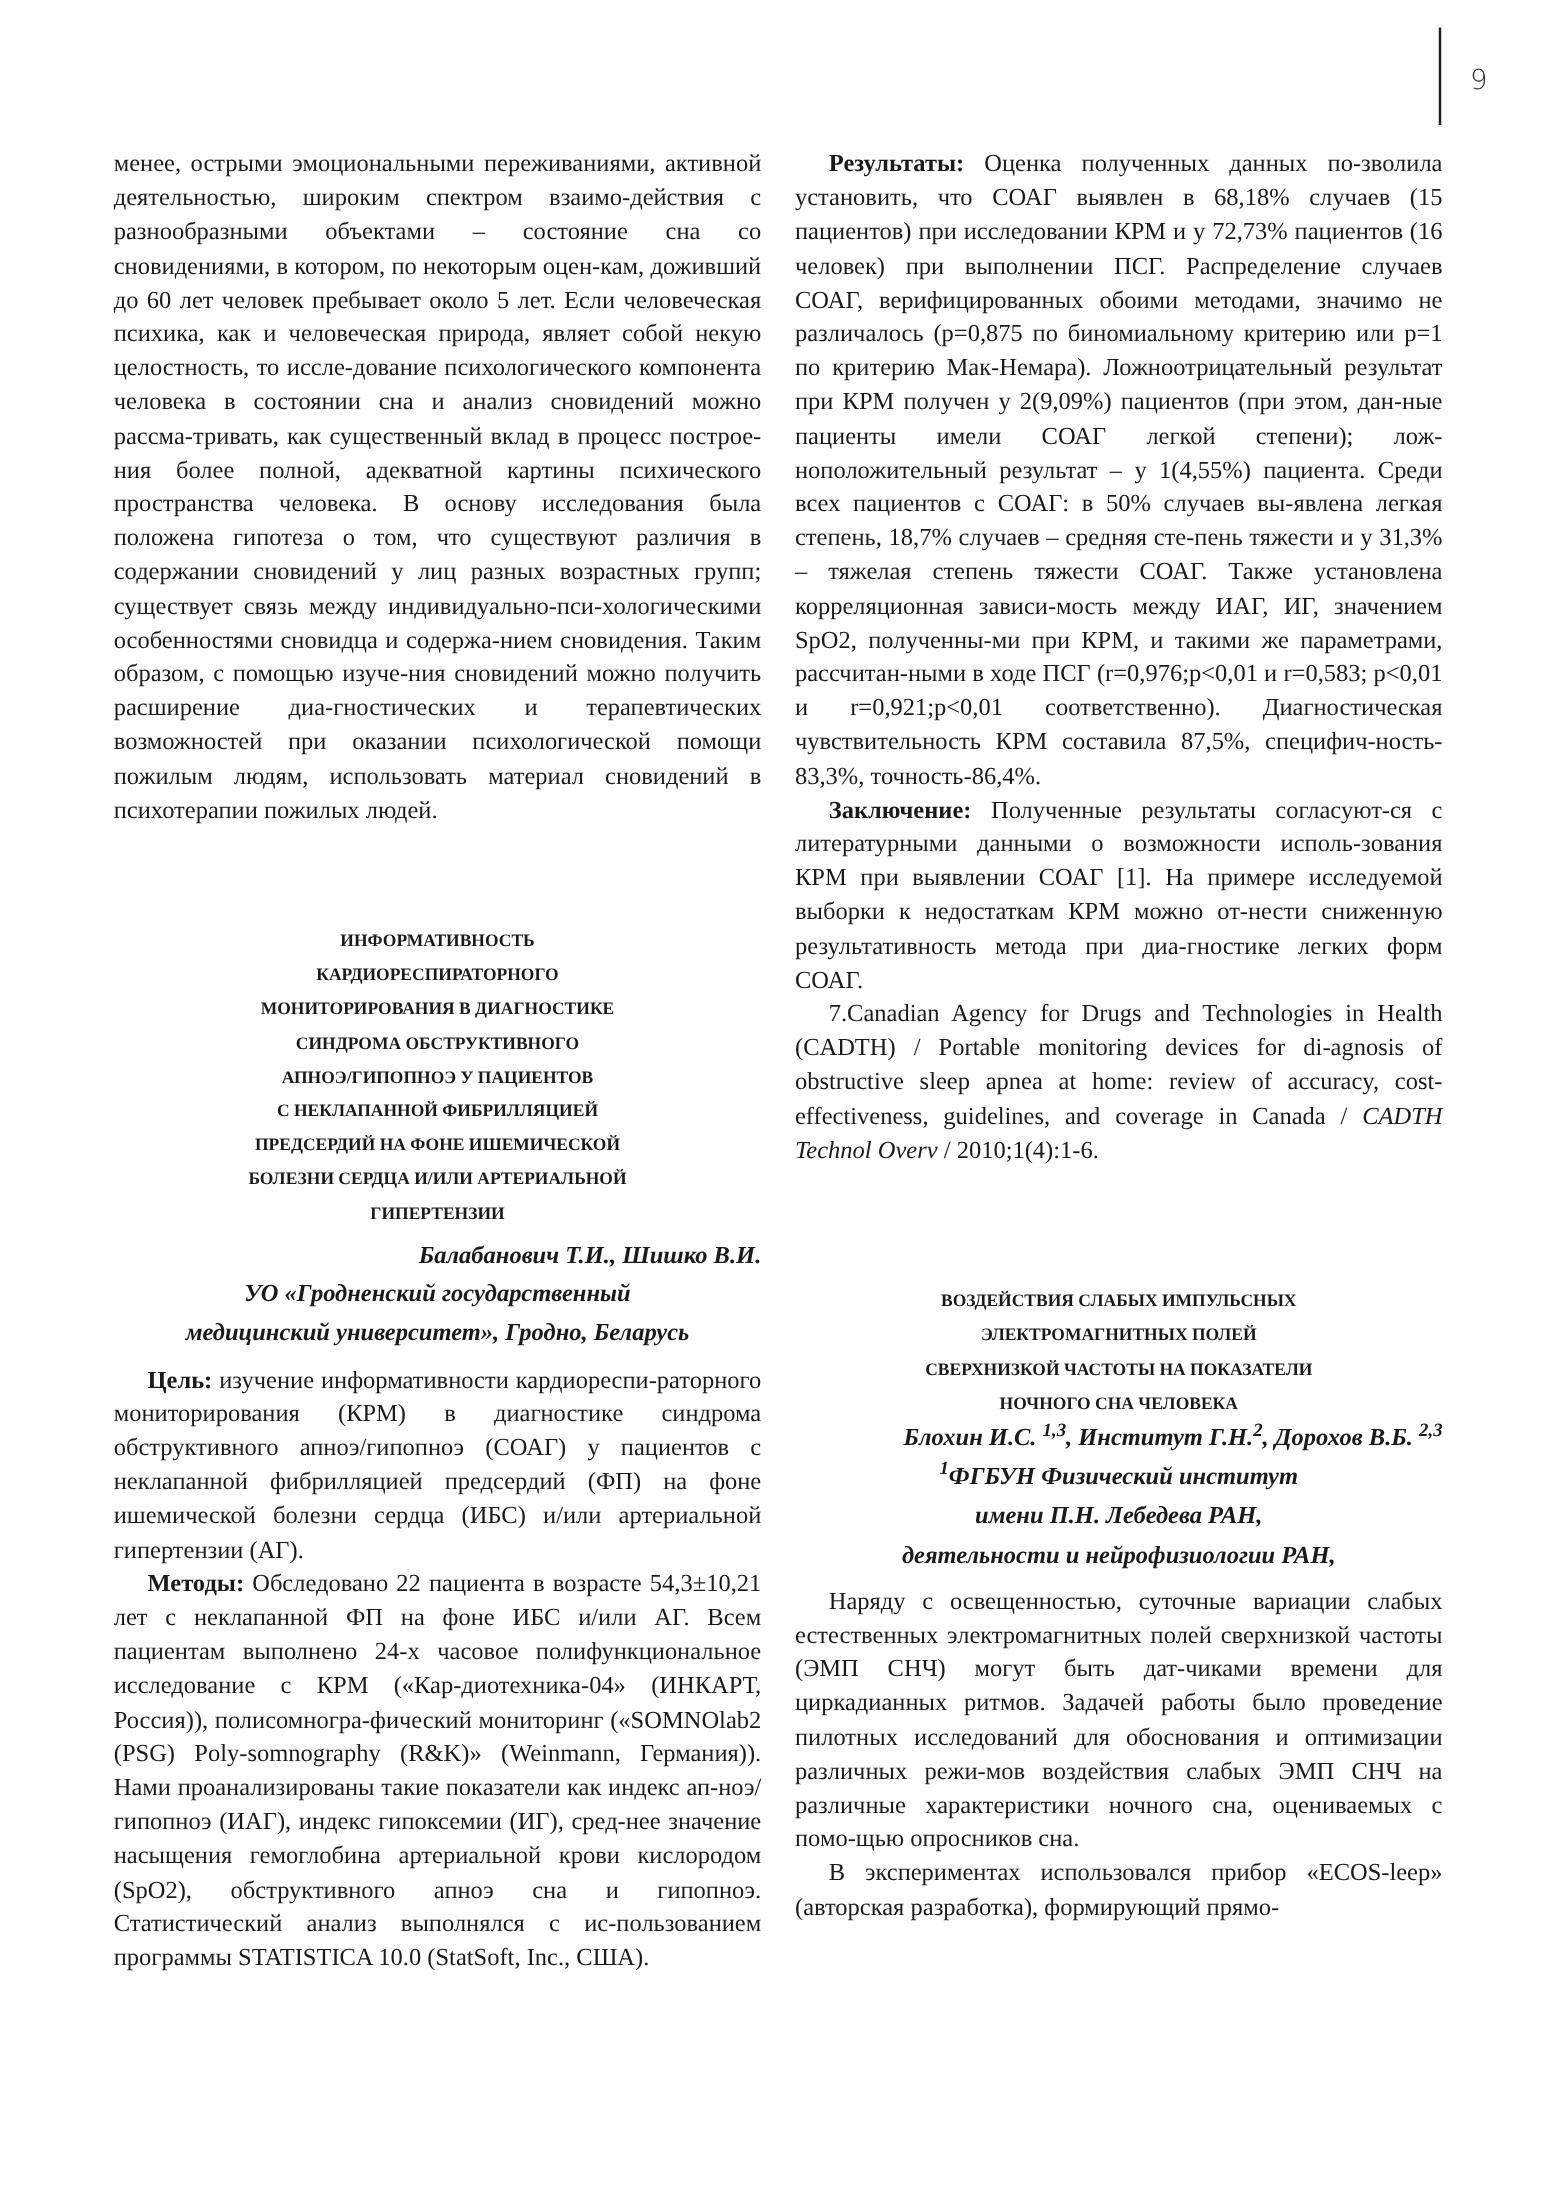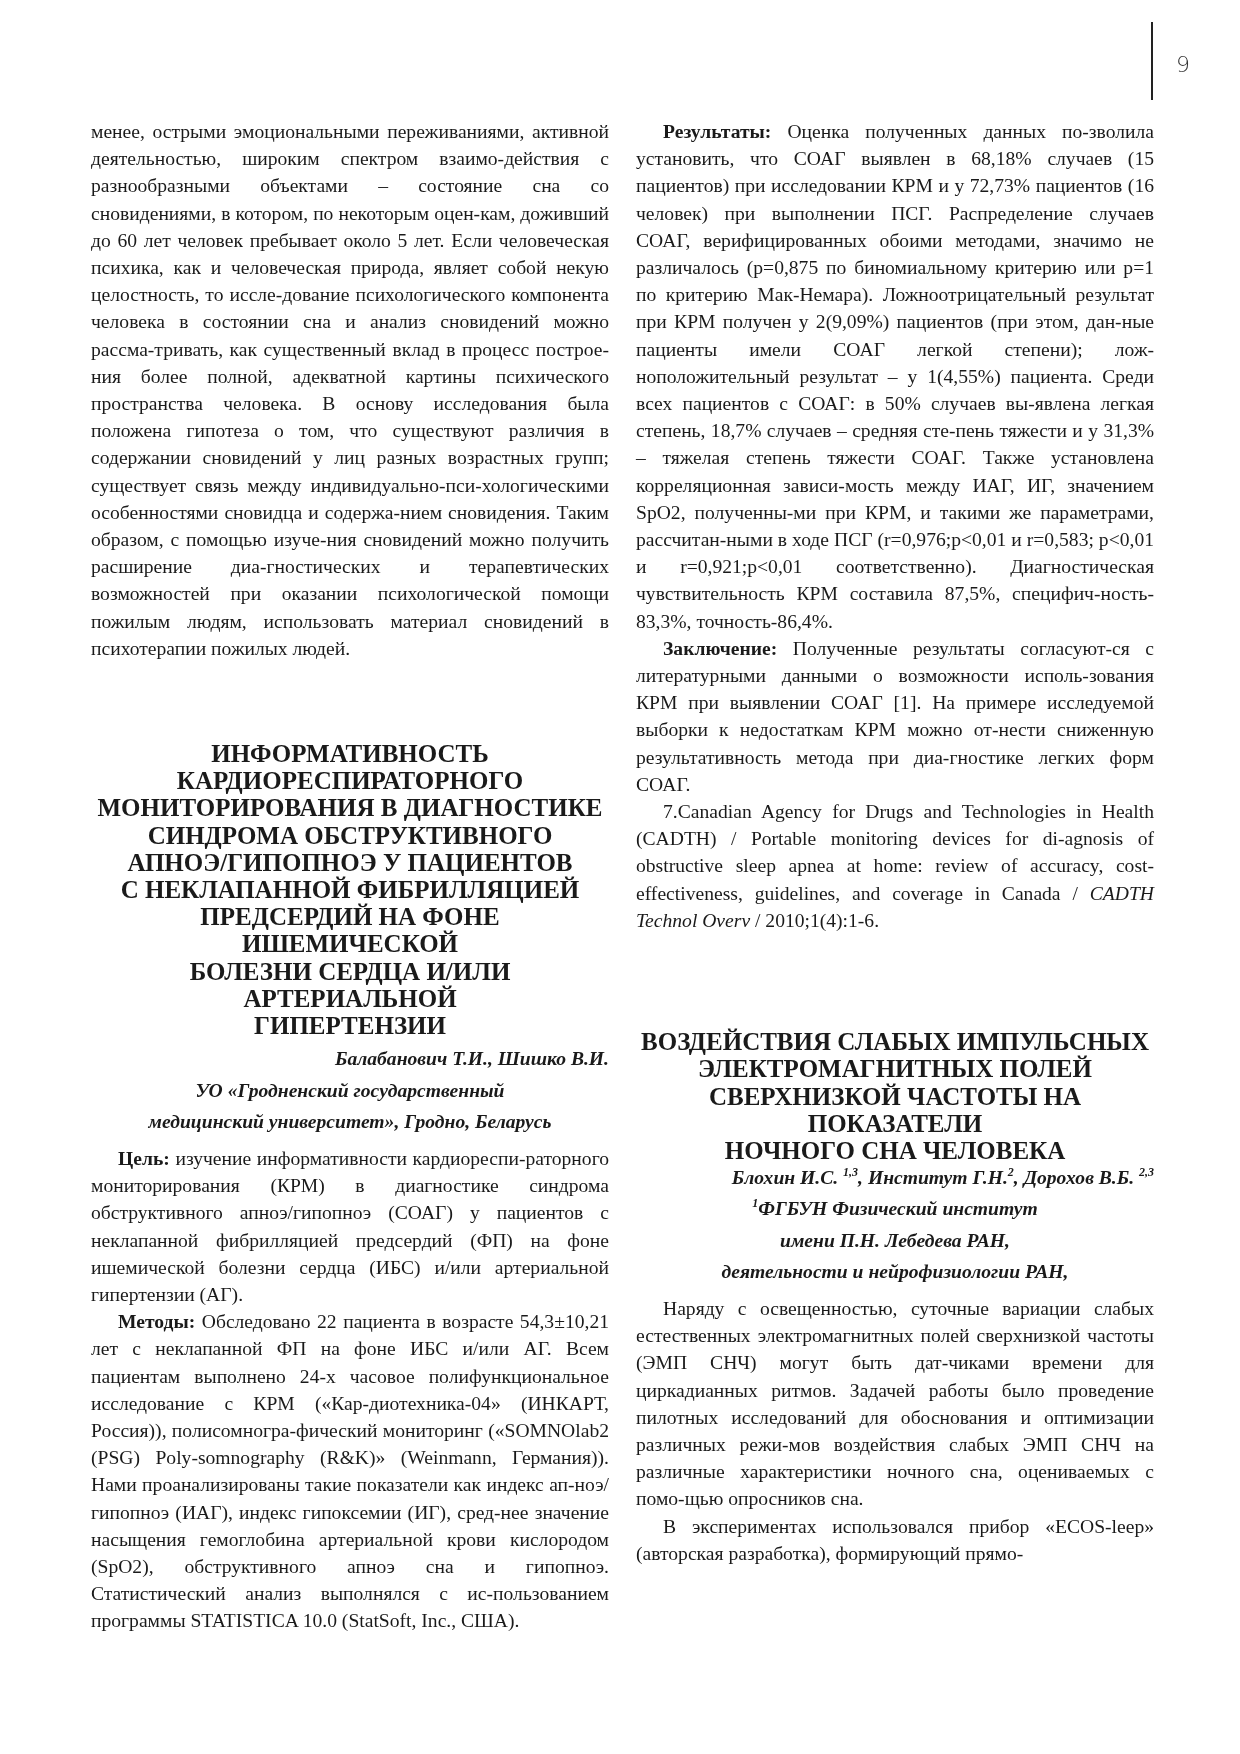--- a/index.html
+++ b/index.html
@@ -7,24 +7,24 @@
          font-family: "Liberation Serif", "DejaVu Serif", serif; color: #1a1a1a; }
   .page-rule { position: absolute; left: 1151px; top: 22px; width: 2px; height: 78px; background: #222; }
   .page-number { position: absolute; left: 1176px; top: 52px; font-family: "DejaVu Sans", sans-serif;
                  font-size: 22px; font-weight: 300; color: #333; }
   .col { position: absolute; top: 118px; width: 518px; font-size: 19.6px; line-height: 27.2px; }
   .col-left { left: 91px; }
   .col-right { left: 636px; }
   p { margin: 0; text-align: justify; hyphens: manual; }
   p.indent { text-indent: 27px; }
   .lead { font-weight: bold; }
-  .title { font-weight: bold; text-align: center; font-size: 25px; line-height: 27.2px; margin: 0; text-transform: uppercase; }
+  .title { font-weight: bold; text-align: center; font-size: 14px; line-height: 27.2px; margin: 0; text-transform: uppercase; }
   .authors { font-weight: bold; font-style: italic; text-align: right; margin: 0; }
   .affil { font-weight: bold; font-style: italic; text-align: center; margin: 4px; }
-  sup { font-size: 12px; line-height: 0; vertical-align: super; }
+  sup { font-size: 15px; line-height: 0; vertical-align: super; }
   .ital { font-style: italic; }
   .gap-left-title { height: 78px; }
   .gap-right-title { height: 94px; }
   .small-gap { height: 6px; }
 </style>
 </head>
 <body>
 
 <div class="page-rule"></div>
 <div class="page-number">9</div>

